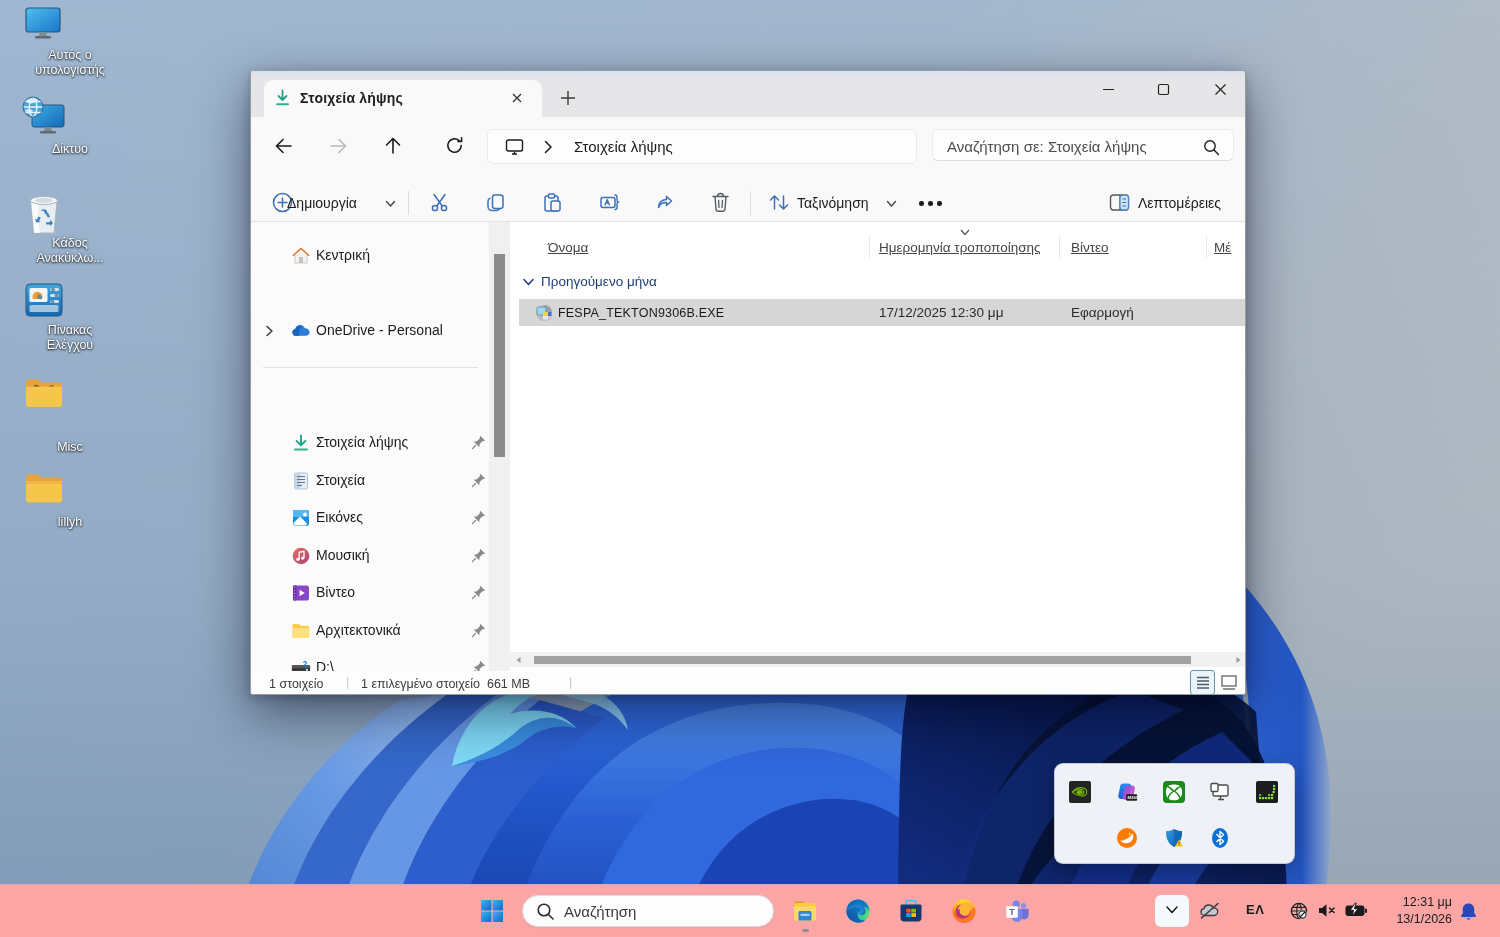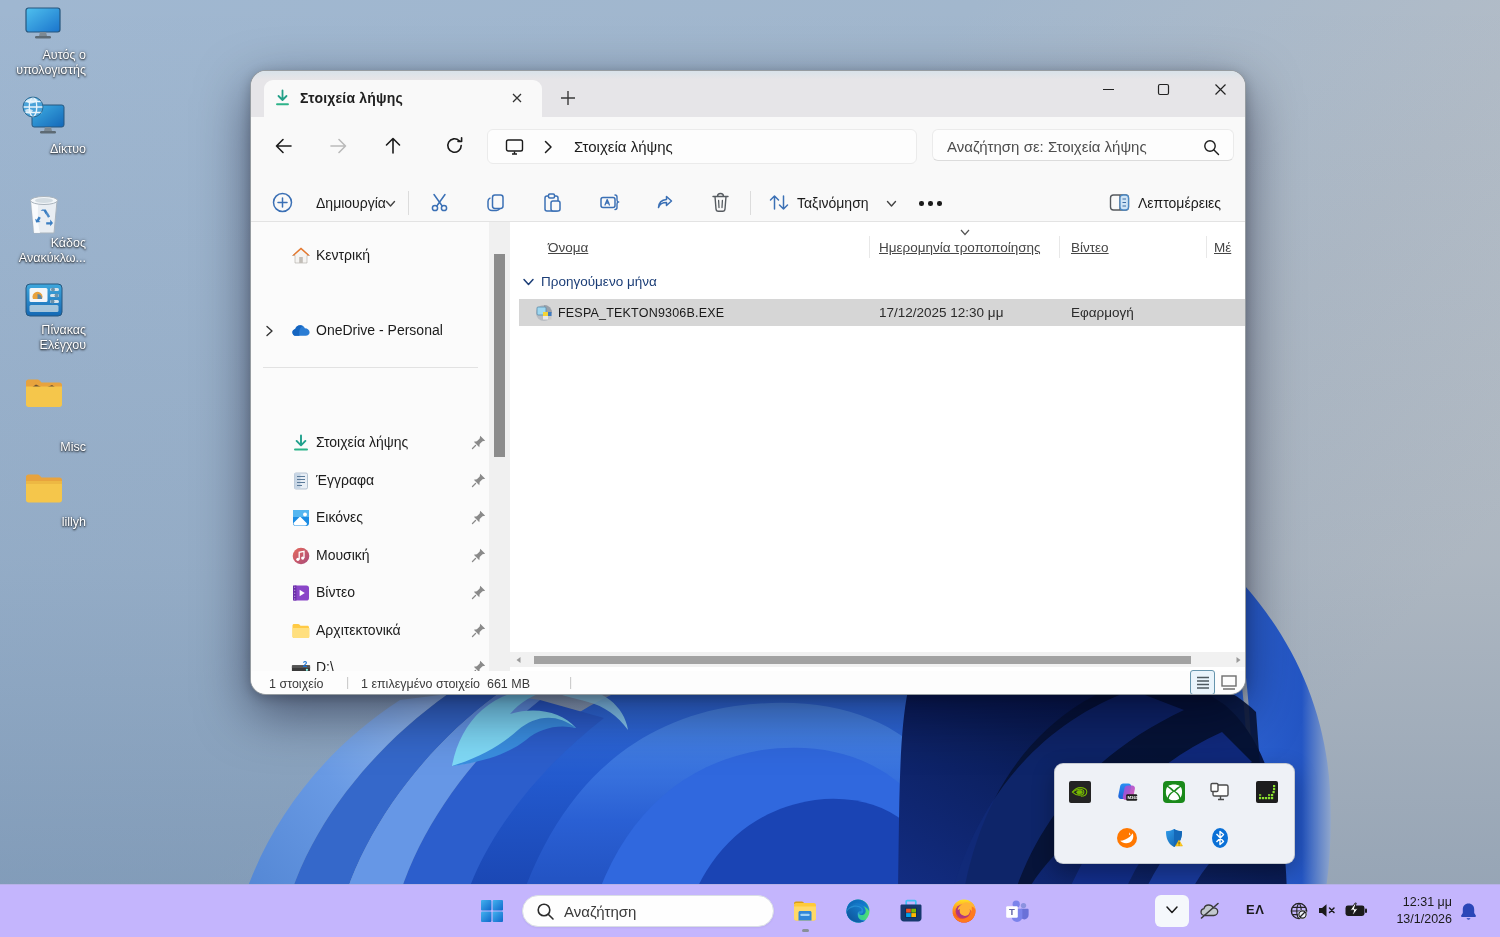--- a/index.html
+++ b/index.html
@@ -1,20 +1,20 @@
 <!DOCTYPE html>
 <html><head>
 <meta charset="utf-8">
 <style>
 * { margin:0; padding:0; box-sizing:border-box; }
 html,body { width:1500px; height:937px; overflow:hidden; font-family:"Liberation Sans", sans-serif; }
 #stage { position:absolute; left:0; top:0; width:1500px; height:937px; overflow:hidden; }
 #wall { position:absolute; left:0; top:0; width:1500px; height:937px; }
 
-#win { position:absolute; left:250px; top:70px; width:996px; height:625px; border-radius:16px;
+#win { position:absolute; left:250px; top:70px; width:996px; height:625px; border-radius:3px;
   background:#f9f9f9; box-shadow:0 18px 52px rgba(0,0,25,.50), 0 3px 12px rgba(0,0,0,.22);
   border:1px solid rgba(70,80,90,.55); overflow:hidden; }
 .titlebar { position:absolute; left:0; top:0; width:100%; height:46px;
   background:linear-gradient(180deg,#d8e2ea 0%,#e6e5e8 18%,#e6e5e8 100%); }
 .tab { position:absolute; left:13px; top:9px; width:278px; height:37px; background:#f9f9f9;
   border-radius:9px 9px 0 0; }
 .tab-label { position:absolute; left:36px; top:10px; font-size:14px; font-weight:700; color:#202020; letter-spacing:.2px;}
 .tab-x { position:absolute; left:243px; top:8px; width:20px; height:20px; color:#333; font-size:13px; text-align:center; line-height:20px;}
 .newtab { position:absolute; left:306px; top:16px; width:22px; height:22px; color:#3a3a3a; font-size:19px; font-weight:400; text-align:center; line-height:20px;}
 .caption { position:absolute; top:0; right:0; height:46px; }
@@ -46,24 +46,24 @@
 .grouprow { position:absolute; left:8px; top:52px; font-size:13.5px; color:#1c3e77; }
 .filerow { position:absolute; left:9px; top:77px; width:728px; height:27px; background:#d6d6d6; }
 .hscroll { position:absolute; left:0; top:430px; width:737px; height:15px; background:#f1f1f1; }
 .hthumb { position:absolute; left:24px; top:4px; width:657px; height:8px; background:#a2a2a2; }
 
 .statusbar { position:absolute; left:0; top:600px; width:100%; height:25px; background:#fdfdfd; font-size:12.5px; color:#3a3a3a; }
 
 #flyout { position:absolute; left:1054px; top:763px; width:241px; height:101px; background:#eef1f6;
   border:1px solid rgba(120,130,140,.35); border-radius:9px; box-shadow:0 8px 22px rgba(0,0,0,.30); }
 
-#taskbar { position:absolute; left:0; top:884px; width:1500px; height:53px; background:#c4b5fd; border-top:1px solid rgba(160,170,185,.35);}
-
-.dicon { position:absolute; width:86px; text-align:right; color:#fff; font-size:12.5px;
-  text-shadow:0 1px 2px rgba(0,0,0,.85), 0 0 3px rgba(0,0,0,.5); line-height:15px;}
+#taskbar { position:absolute; left:0; top:884px; width:1500px; height:53px; background:#fca5a5; border-top:1px solid rgba(160,170,185,.35);}
+
+.dicon { position:absolute; width:86px; text-align:center; color:#fff; font-size:12.5px;
+  text-shadow:0 1px 2px rgba(0,0,0,.85), 0 0 3px rgba(0,0,0,.5); line-height:15px;margin-left:27px;}
 </style>
 </head>
 <body>
 <div id="stage">
 <svg id="wall" viewBox="0 0 1500 937" preserveAspectRatio="none">
   <defs>
     <linearGradient id="sky" x1="0" y1="0" x2="1" y2="0.55">
       <stop offset="0" stop-color="#9fb7d1"></stop>
       <stop offset=".5" stop-color="#a2b7cd"></stop>
       <stop offset=".8" stop-color="#b2bcc7"></stop>
@@ -187,21 +187,21 @@
         <path d="M11 11 L15.5 15.5" stroke="#1b1b1b" stroke-width="1.4" stroke-linecap="round"></path>
       </svg>
     </div>
   </div>
   <div class="toolbar">
 
     <svg style="position:absolute;left:21px;top:16px" width="21" height="21" viewBox="0 0 21 21">
       <circle cx="10.5" cy="10.5" r="9" fill="none" stroke="#3b70b5" stroke-width="1.5"></circle>
       <path d="M10.5 6 v9 M6 10.5 h9" stroke="#3b70b5" stroke-width="1.5" stroke-linecap="round"></path>
     </svg>
-    <div class="tlabel" style="left:65px">Δημιουργία</div>
+    <div class="tlabel" style="left:36px">Δημιουργία</div>
     <svg style="position:absolute;left:134px;top:24px" width="11" height="8" viewBox="0 0 11 8">
           <path d="M1.5 1.5 L5.5 6 L9.5 1.5" stroke="#444" stroke-width="1.4" fill="none" stroke-linecap="round" stroke-linejoin="round"></path>
         </svg>
     <div class="tsep" style="left:157px"></div>
 
     <svg style="position:absolute;left:179px;top:16px" width="21" height="21" viewBox="0 0 21 21">
       <circle cx="5" cy="16" r="2.6" fill="none" stroke="#3b70b5" stroke-width="1.5"></circle>
       <circle cx="14" cy="16" r="2.6" fill="none" stroke="#3b70b5" stroke-width="1.5"></circle>
       <path d="M6.8 14 L15 2.5 M12.2 14 L4 2.5" stroke="#3b70b5" stroke-width="1.5" stroke-linecap="round"></path>
     </svg>
@@ -287,21 +287,21 @@
               <path d="M9.2 1.8 L14.2 6.8 L11.5 7.3 L8.7 10.1 L8.3 13.2 L2.8 7.7 L5.9 7.3 L8.7 4.5 Z" fill="#8a8a8a"></path>
               <path d="M4.5 11.5 L1.5 14.5" stroke="#8a8a8a" stroke-width="1.3" stroke-linecap="round"></path>
             </svg>
           </div>
           <div class="srow" style="top:242px">
             <div class="sicon"><svg width="20" height="20" viewBox="0 0 20 20">
                 <rect x="3.5" y="2" width="13" height="16" rx="1.5" fill="#e8eef5" stroke="#8ba0b5" stroke-width="0.6"></rect>
                 <rect x="3.5" y="2" width="6" height="16" fill="#c8d6e5"></rect>
                 <path d="M6 5.5 h8 M6 8.5 h8 M6 11.5 h8 M6 14.5 h5" stroke="#5b7a99" stroke-width="1.1"></path>
               </svg></div>
-            <div class="stext">Έγγραφα</div>
+            <div class="stext">Στοιχεία</div>
             <svg class="pin" viewBox="0 0 16 16">
               <path d="M9.2 1.8 L14.2 6.8 L11.5 7.3 L8.7 10.1 L8.3 13.2 L2.8 7.7 L5.9 7.3 L8.7 4.5 Z" fill="#8a8a8a"></path>
               <path d="M4.5 11.5 L1.5 14.5" stroke="#8a8a8a" stroke-width="1.3" stroke-linecap="round"></path>
             </svg>
           </div>
           <div class="srow" style="top:279px">
             <div class="sicon"><svg width="20" height="20" viewBox="0 0 20 20">
                 <rect x="2" y="2" width="16" height="16" rx="3" fill="#1b8ce3"></rect>
                 <rect x="2" y="2" width="16" height="7" fill="#55b6f0"></rect>
                 <path d="M2.5 15 L8 9.5 C8.6 8.9 9.5 8.9 10.1 9.5 L15.8 15.3 C16.3 16.3 15.5 17.6 14.2 17.6 L5 17.6 C3.6 17.6 2.5 16.4 2.5 15 Z" fill="#fff"></path>

